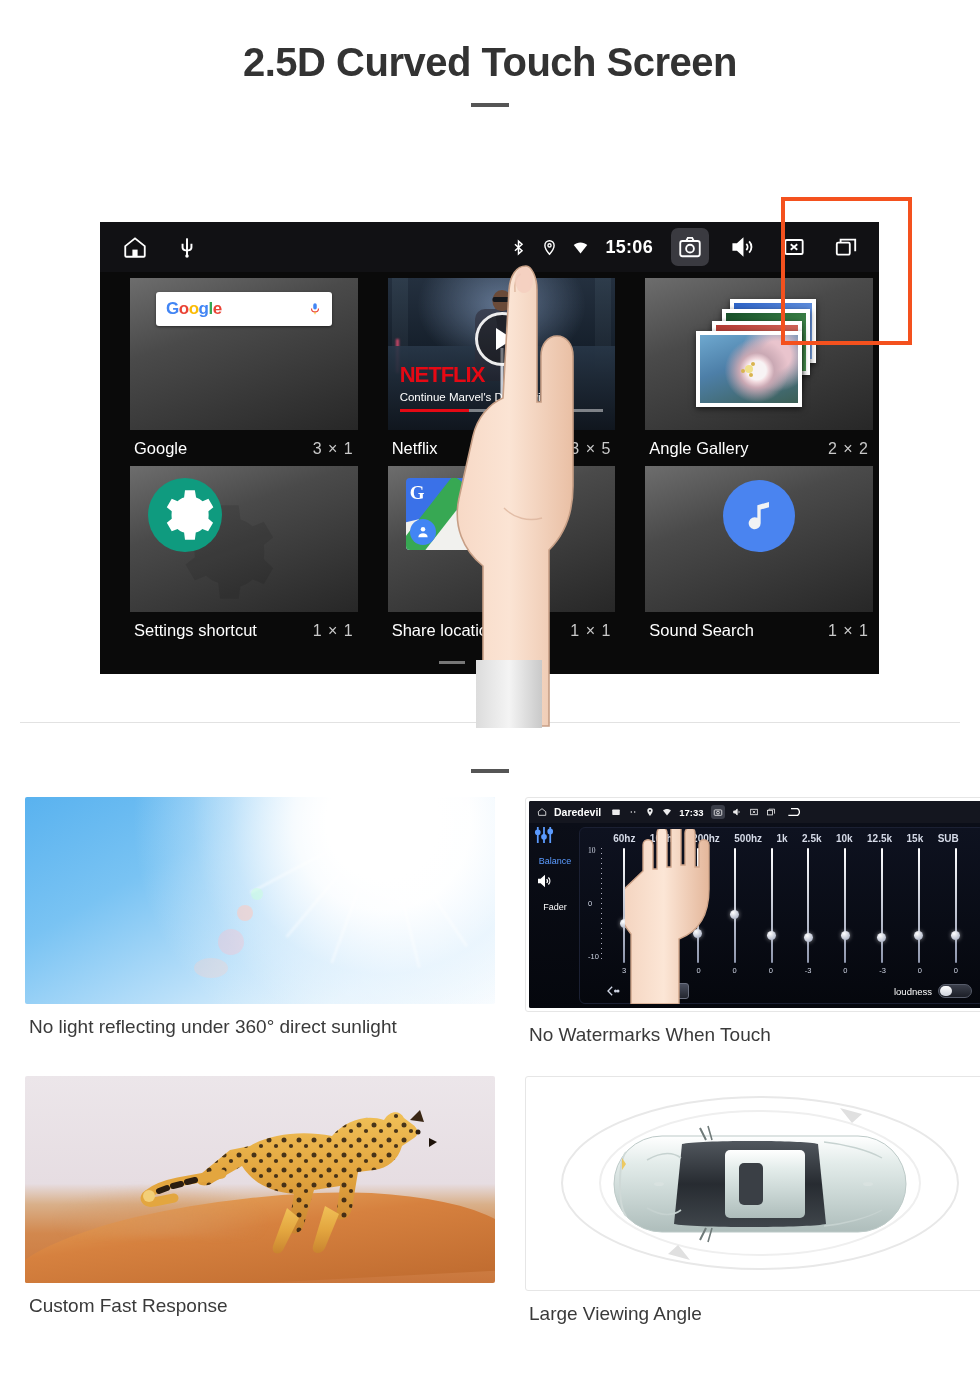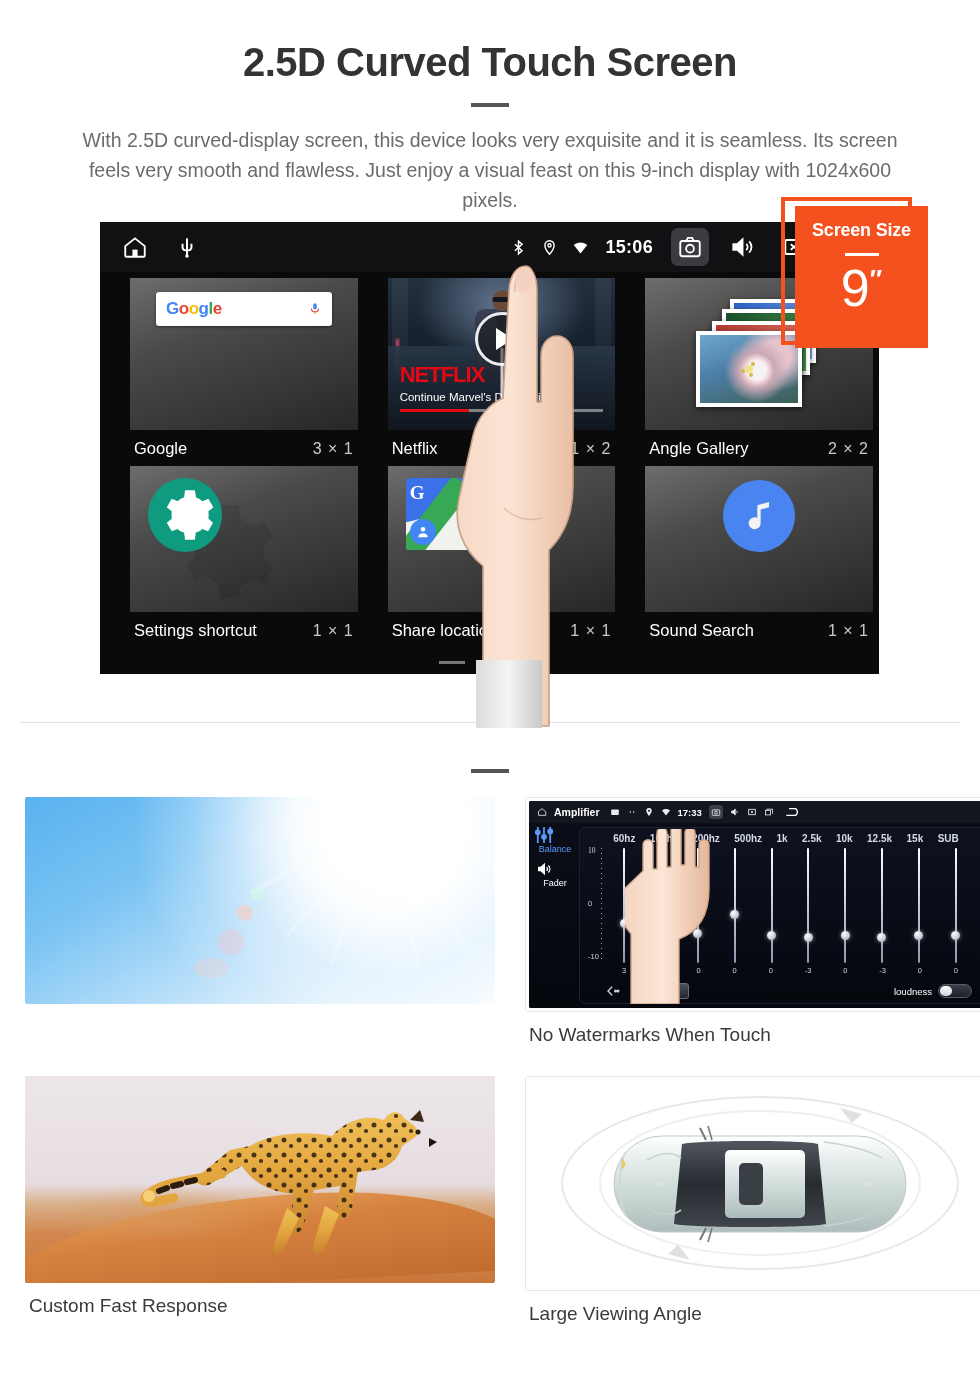--- a/index.html
+++ b/index.html
@@ -211,21 +211,21 @@
   .amp{ width:100%;height:100%; background:#05070d; position:relative; overflow:hidden;
     font-family:"Liberation Sans",sans-serif;}
   .amp-bar{ height:22px; background:#14161f; display:flex; align-items:center; gap:7px; padding:0 8px; color:#fff;}
   .amp-title{ font-size:10.5px; font-weight:bold; margin-right:3px;}
   .amp-time{ font-size:9.5px; font-weight:600;}
   .amp-ic{ width:10px;height:10px; display:block; opacity:.92;}
   .amp-hl{ background:#3a3d48; border-radius:3px; padding:2px;}
   .amp-body{ position:absolute; left:0; right:0; top:22px; bottom:0;
     background: linear-gradient(180deg,#0b0e18,#05070d);}
   .amp-side{ position:absolute; left:4px; top:4px; width:44px; color:#fff; text-align:center;}
-  .amp-side .lbl{ font-size:9px; margin-top:1px;}
+  .amp-side .lbl{ font-size:9px; margin-top:13px;}
   .amp-side .act{ color:#5b9bff;}
   .amp-panel{ position:absolute; left:50px; right:6px; top:4px; bottom:4px;
     background: linear-gradient(180deg,#0e1220,#05070d); border-radius:6px; border:1px solid #1b2033;}
   .freq-row{ display:flex; justify-content:space-around; padding:5px 18px 0 26px;}
   .freq-row span{ color:#d6dbe8; font-size:10px;font-weight:bold; }
   .eq{ position:absolute; left:26px; right:10px; top:20px; bottom:40px; display:flex; justify-content:space-around;}
   .eqcol{ width:12px; position:relative;}
   .eqtrack{ position:absolute; left:50%; top:0; bottom:0; width:2px; margin-left:-1px;
     background:linear-gradient(180deg,#ffffff,#8e96ad); border-radius:1px;}
   .eqknob{ position:absolute; left:50%; width:9px;height:9px;margin-left:-4.5px; border-radius:50%;
@@ -262,21 +262,20 @@
 
   svg { display:block; }
 </style>
 </head>
 <body>
 
 <div class="sec1">
 
   <h1 class="page-title">2.5D Curved Touch Screen</h1>
   <div class="title-rule"></div>
-  <p class="lead">With 2.5D curved-display screen, this device looks very exquisite and it is seamless. Its screen feels very smooth and flawless. Just enjoy a visual feast on this 9-inch display with 1024x600 pixels.</p>
 
   <div class="device">
 
     <div class="statusbar">
       <div class="sb-left">
         <span>
           <svg class="sb-icon" viewBox="0 0 24 24" fill="none" stroke="#fff" stroke-width="1.7">
             <path d="M3 11.2 12 4l9 7.2V20a1 1 0 0 1-1 1H4a1 1 0 0 1-1-1z"></path>
             <rect x="9.6" y="14.4" width="4.8" height="6.6" fill="#fff" stroke="none"></rect>
           </svg>
@@ -380,21 +379,21 @@
               <div class="nfx-play"></div>
               <div class="nfx-logo">NETFLIX</div>
               <div class="nfx-sub">Continue Marvel's Daredevil</div>
               <div class="nfx-bar">
                   <i></i>
                 </div>
             </div>
           </div>
           <div class="caption">
             <span>Netflix</span>
-            <span class="size">1 × 2</span>
+            <span class="size">3 × 5</span>
           </div>
         </div>
 
         <div class="cell">
           <div class="tile">
             <div class="pg">
               <div class="ph ph1"></div>
               <div class="ph ph2"></div>
               <div class="ph ph3"></div>
               <div class="ph ph4"></div>
@@ -488,27 +487,20 @@
       </defs>
       <path d="M118 8 c-10 0 -16 10 -17 24 l-6 108 c-14 6 -26 20 -30 38 l-14 62 c-6 28 4 52 24 68 l0 160 l66 0 l0 -176 c16 -16 24 -38 24 -64 l0 -130 c0 -12 -7 -20 -16 -20 c-9 0 -16 8 -16 20 l0 46 l-4 0 l0 -112 c0 -14 -6 -24 -11 -24 z" fill="url(#skin)" stroke="#c79f86" stroke-width="1.6"></path>
       <path d="M96 250 c10 10 24 14 38 10" fill="none" stroke="#dcb49c" stroke-width="1.4" opacity=".8"></path>
       <path d="M113 16 c-5 2 -7 10 -6 18" fill="none" stroke="#e2bda6" stroke-width="1.6"></path>
       <ellipse cx="116" cy="22" rx="9" ry="13" fill="#f5cfc0" opacity=".85"></ellipse>
       <path d="M68 402 l66 0 l0 68 l-66 0 z" fill="url(#sleeve)"></path>
     </svg>
   </div>
 
   <div class="badge-frame"></div>
-  <div class="badge">
-    <div class="badge-title">Screen Size</div>
-    <div class="badge-rule"></div>
-    <div class="badge-val">
-      <span>9</span><sup>″</sup>
-    </div>
-  </div>
 
   <div class="sec-divider"></div>
 </div>
 
 <div class="sec2">
   <div class="title-rule"></div>
 
   <div class="grid2" style="margin-top:24px">
 
     <div class="cardbox">
@@ -518,33 +510,34 @@
           <div class="ray" style="transform:rotate(40deg)"></div>
           <div class="ray" style="transform:rotate(62deg)"></div>
           <div class="ray" style="transform:rotate(-14deg)"></div>
           <div class="ray" style="transform:rotate(-34deg)"></div>
           <div class="flare f1"></div>
             <div class="flare f2"></div>
           <div class="flare f3"></div>
             <div class="flare f4"></div>
         </div>
       </div>
+      <div class="cap2">No light reflecting under 360° direct sunlight</div>
     </div>
 
     <div class="cardbox">
       <div class="framed">
         <div class="media">
           <div class="amp">
             <div class="amp-bar">
               <span>
                 <svg class="amp-ic" viewBox="0 0 24 24" fill="none" stroke="#fff" stroke-width="2">
                     <path d="M3 11.2 12 4l9 7.2V20H4z"></path>
                   </svg>
               </span>
-              <span class="amp-title">Amplifier</span>
+              <span class="amp-title">Daredevil</span>
               <span>
                 <svg class="amp-ic" viewBox="0 0 24 24" fill="#fff">
                     <rect x="3" y="6" width="18" height="13" rx="1.5"></rect>
                   </svg>
               </span>
               <span>
                 <svg class="amp-ic" viewBox="0 0 24 24" fill="#fff">
                     <circle cx="8" cy="12" r="1.8"></circle>
                     <circle cx="16" cy="12" r="1.8"></circle>
                   </svg>

